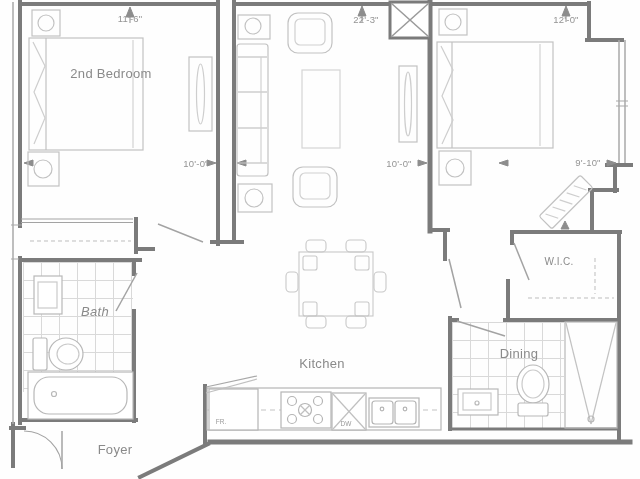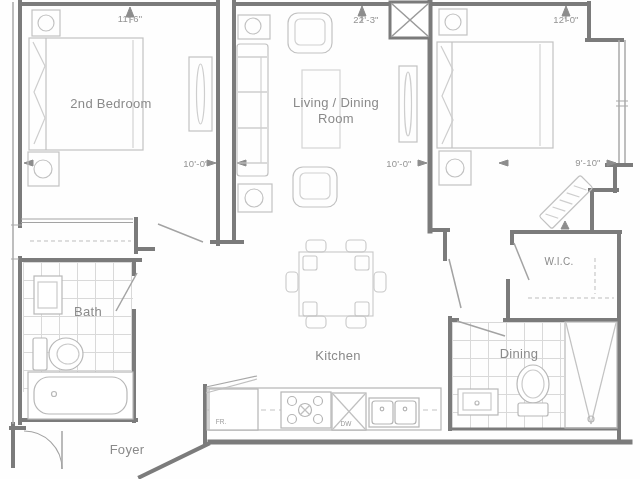--- a/index.html
+++ b/index.html
@@ -241,33 +241,29 @@
       <ellipse cx="533" cy="384" rx="16" ry="19"></ellipse>
       <ellipse cx="533" cy="384" rx="11" ry="14" fill="none" stroke="#cacaca"></ellipse>
       <rect x="518" y="403" width="30" height="13" rx="2"></rect>
       <rect x="565" y="322" width="52" height="106" fill="none"></rect>
       <line x1="566" y1="323" x2="591" y2="424" stroke="#c2c2c2"></line>
       <line x1="616" y1="323" x2="591" y2="424" stroke="#c2c2c2"></line>
       <circle cx="591" cy="419" r="3" fill="none"></circle>
     </g>
   </svg>
 
-  <div class="lbl" style="left:111px;top:104px;">2nd Bedroom</div>
-
-  <div class="lbl" style="left:336px;top:111px;">
-    <div>Living / Dining</div>
-    <div>Room</div>
-  </div>
+  <div class="lbl" style="left:111px;top:74px;">2nd Bedroom</div>
+
 
 
   <div class="lbl small" style="left:559px;top:262px;">W.I.C.</div>
-  <div class="lbl" style="left:88px;top:312px;">Bath</div>
+  <div class="lbl" style="left:95px;top:312px;font-style:italic;">Bath</div>
   <div class="lbl" style="left:519px;top:354px;">Dining</div>
-  <div class="lbl" style="left:322px;top:356px;margin-left:16px;">Kitchen</div>
-  <div class="lbl" style="left:127px;top:450px;">Foyer</div>
+  <div class="lbl" style="left:322px;top:364px;">Kitchen</div>
+  <div class="lbl" style="left:115px;top:450px;">Foyer</div>
 
   <div class="dim" style="left:130px;top:18px;">11'-6"</div>
   <div class="dim" style="left:366px;top:19px;">22'-3"</div>
   <div class="dim" style="left:566px;top:19px;">12'-0"</div>
   <div class="dim" style="left:196px;top:163px;">10'-0"</div>
   <div class="dim" style="left:399px;top:163px;">10'-0"</div>
   <div class="dim" style="left:588px;top:162px;">9'-10"</div>
 
   <div class="appl" style="left:221px;top:421px;">FR.</div>
   <div class="appl" style="left:346px;top:423px;">DW</div>

